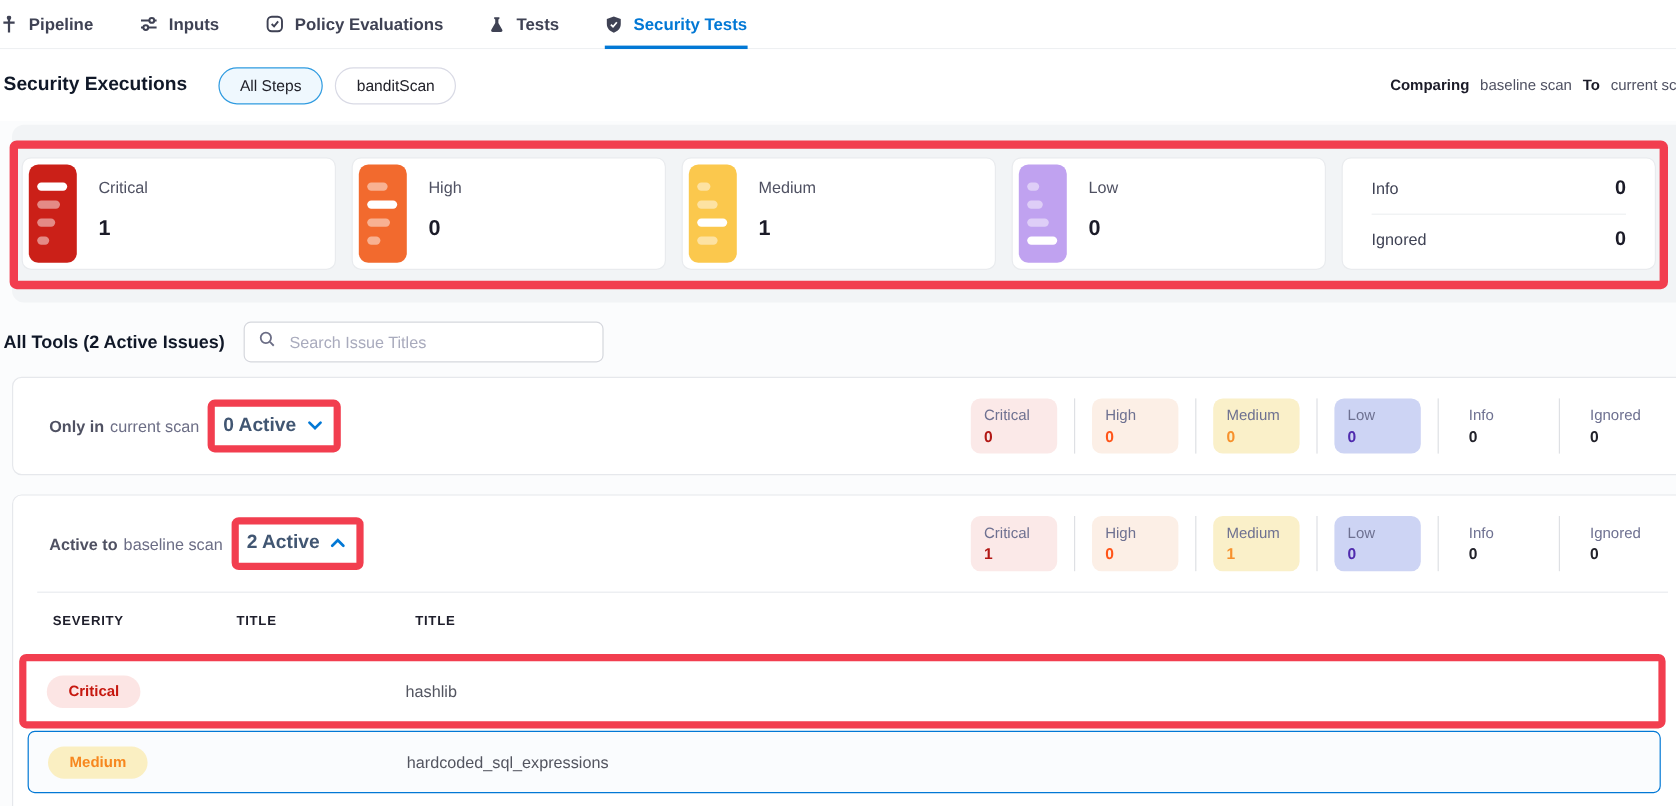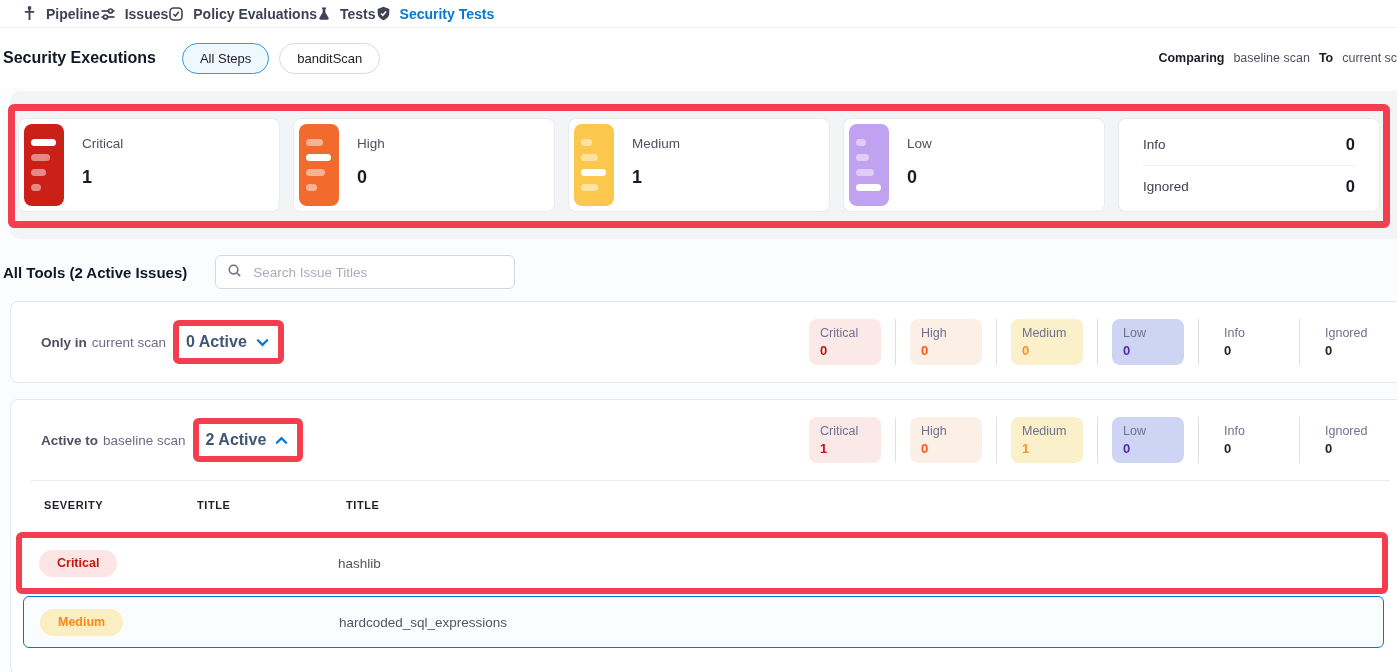--- a/index.html
+++ b/index.html
@@ -3,22 +3,22 @@
 <meta charset="utf-8">
 <style>
   * { box-sizing: border-box; }
   html,body { margin:0; padding:0; }
   body {
     width:1397px; height:672px; overflow:hidden; position:relative;
     font-family:"Liberation Sans","DejaVu Sans",sans-serif;
     background:#FBFCFD; color:#22222A;
   }
   
-  .nav { height:28px; background:#fff; display:flex; align-items:center;
-         padding-left:22px; border-bottom:1px solid #EEF0F2; }
+  .nav { height:41px; background:#fff; display:flex; align-items:center;
+         gap:38px; border-bottom:1px solid #EEF0F2; }
   .tab { display:flex; align-items:center; gap:9px; font-size:14px; font-weight:700;
          color:#3F4254; height:41px; border-bottom:3px solid transparent; padding-top:3px; cursor:pointer; }
   .tab.active { color:#0278D5; border-bottom-color:#0278D5; }
   .tab svg { flex:none; display:block; }
 
   
   .header-band { height:60px; background:#fff; display:flex; align-items:center;
                  padding-left:3px; position:relative; }
   .page-title { font-size:16px; font-weight:700; color:#101828; margin-right:26px; }
   .pill { height:31px; border-radius:16px; display:inline-flex; align-items:center;
@@ -52,21 +52,21 @@
   .scard-label { font-size:13.5px; color:#4F5162; }
   .scard-count { margin-top:16px; font-size:18px; font-weight:700; color:#1B1B28; }
   .info-card { flex-direction:column; padding:4px 24px; justify-content:center; }
   .info-row { display:flex; justify-content:space-between; align-items:center; height:41px;
               font-size:13.5px; color:#3F4254; }
   .info-row .cnt { font-weight:700; font-size:16.5px; color:#1B1B28; }
   .info-div { height:1px; background:#EEF0F2; }
 
   
   .tools-row { display:flex; align-items:center; padding:16px 0 12px 3px; }
-  .tools-title { font-size:15px; font-weight:700; color:#101828; margin-right:28px; }
+  .tools-title { font-size:15px; font-weight:700; color:#101828; margin-right:16px; }
   .search-box { width:300px; height:34px; border:1px solid #D5D7DD; border-radius:6px;
                 display:flex; align-items:center; padding:0 11px; background:#fff; }
   .search-box input { border:none; outline:none; font-size:13.5px; color:#22222A; flex:1;
                       margin-left:9px; background:transparent; font-family:inherit; }
   .search-box input::placeholder { color:#A9ABBD; }
 
   
   .panel { margin-left:10px; width:1401px; background:#fff; border:1px solid #E6E8EC;
            border-radius:8px; margin-bottom:16px; }
   .panel.tall { min-height:276px; }
@@ -118,21 +118,21 @@
   </div>
   <div class="tab">
     <span>
       <svg width="16" height="16" viewBox="0 0 16 16" fill="none" stroke="#3F4254" stroke-width="1.7">
           <line x1="1.5" y1="5" x2="14.5" y2="5"></line>
           <line x1="1.5" y1="11" x2="14.5" y2="11"></line>
           <circle cx="10.5" cy="5" r="2" fill="#fff"></circle>
           <circle cx="5.5" cy="11" r="2" fill="#fff"></circle>
         </svg>
     </span>
-    <span>Issues</span>
+    <span>Inputs</span>
   </div>
   <div class="tab">
     <span>
       <svg width="16" height="16" viewBox="0 0 16 16" fill="none" stroke="#3F4254" stroke-width="1.6">
           <rect x="2" y="2" width="12" height="12" rx="3.5"></rect>
           <path d="M5.4 8l2 2 3.4-4.2"></path>
         </svg>
     </span>
     <span>Policy Evaluations</span>
   </div>

